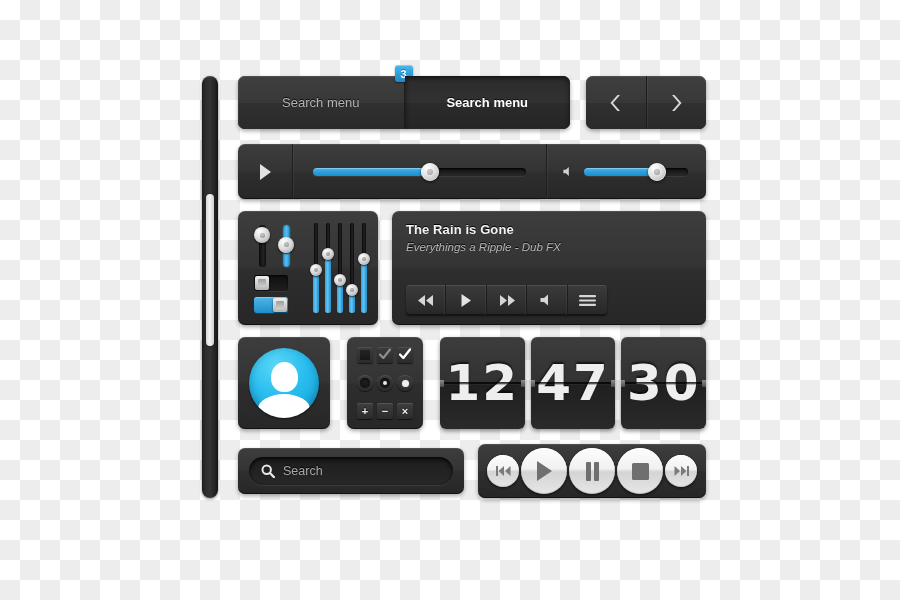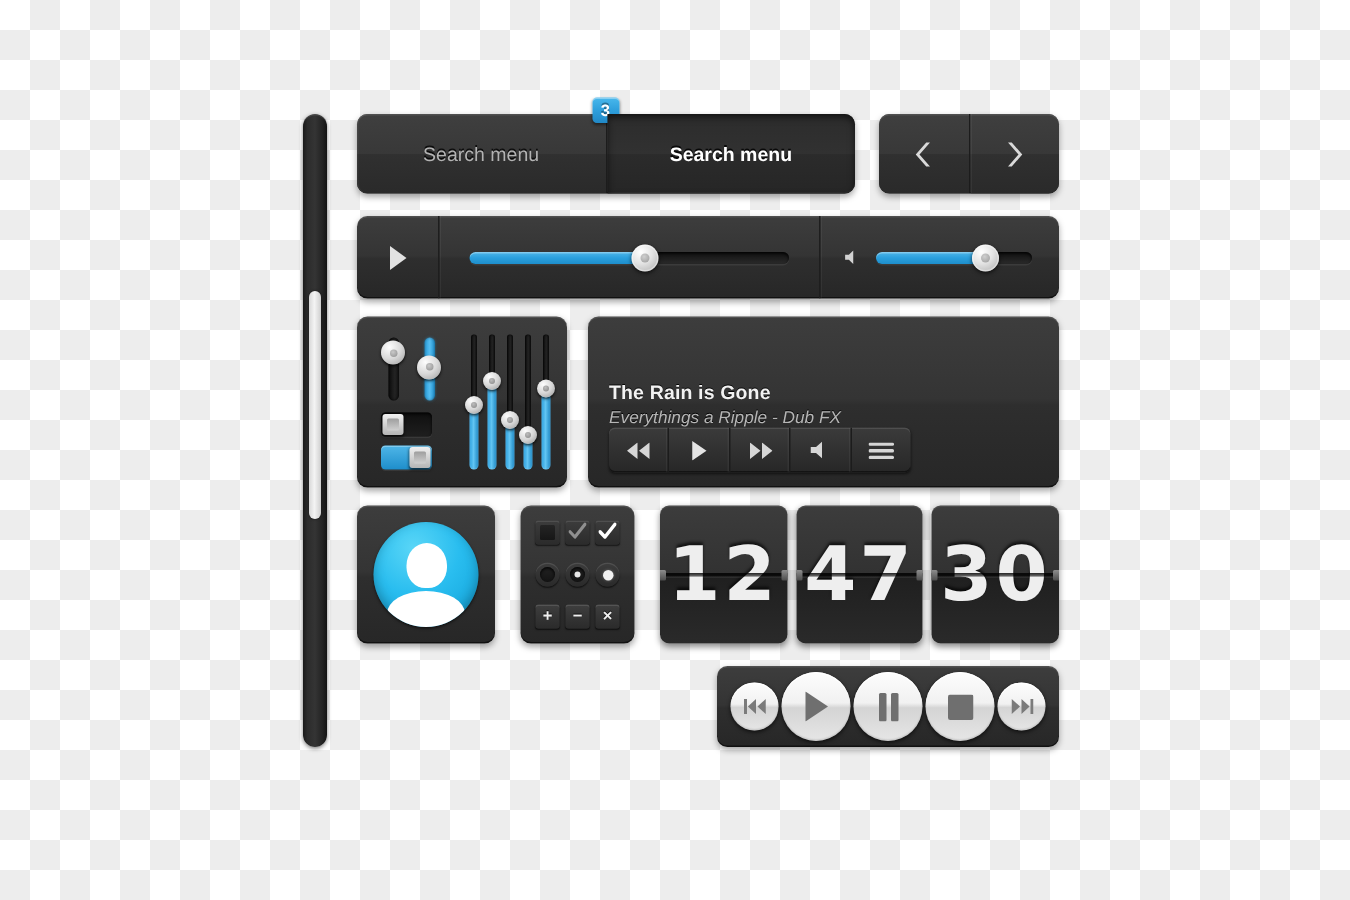--- a/index.html
+++ b/index.html
@@ -233,21 +233,20 @@
     width: 4px; height: 4px; margin: -2px 0 0 -2px;
     border-radius: 50%;
     background: radial-gradient(circle at 40% 35%, #bdbdbd, #858585);
   }
 
   
   #now-playing {
     left: 392px; top: 211px; width: 314px; height: 114px;
     display: flex;
     padding: 11px 10px 10px 14px;
-    align-items: flex-end;
   }
   #np-info { flex: 1; display: flex; flex-direction: column; }
   #np-title {
     font-size: 13px; font-weight: bold; color: #f2f2f2;
     text-shadow: 0 -1px 0 rgba(0,0,0,0.9);
     letter-spacing: 0.1px;
   }
   #np-artist {
     font-size: 11.5px; color: #b6b6b6; margin-top: 4px;
     text-shadow: 0 -1px 0 rgba(0,0,0,0.9);
@@ -646,20 +645,29 @@
       <div class="pin r"></div>
     </div>
     <div class="flip">
       <div class="digits">30</div>
       <div class="split"></div>
       <div class="pin l"></div>
       <div class="pin r"></div>
     </div>
   </div>
 
+  <div class="abs panel" id="search-panel">
+    <div id="search-field">
+      <svg width="14" height="14" viewBox="0 0 14 14">
+        <circle cx="5.7" cy="5.7" r="4.2" stroke="#e8e8e8" stroke-width="2" fill="none"></circle>
+        <line x1="9" y1="9" x2="13" y2="13.2" stroke="#e8e8e8" stroke-width="2.3" stroke-linecap="round"></line>
+      </svg>
+      <span id="search-text">Search</span>
+    </div>
+  </div>
 
   <div class="abs panel" id="transport-panel">
     <div class="rbtn sm">
       <svg width="15" height="10" viewBox="0 0 15 10">
         <rect x="0" y="0" width="2" height="10" fill="#7b7b7b"></rect>
         <path d="M8 0 L8 10 L2.6 5 Z M14.5 0 L14.5 10 L9 5 Z" fill="#7b7b7b"></path>
       </svg>
     </div>
     <div class="rbtn lg">
       <svg width="17" height="20" viewBox="0 0 17 20">

